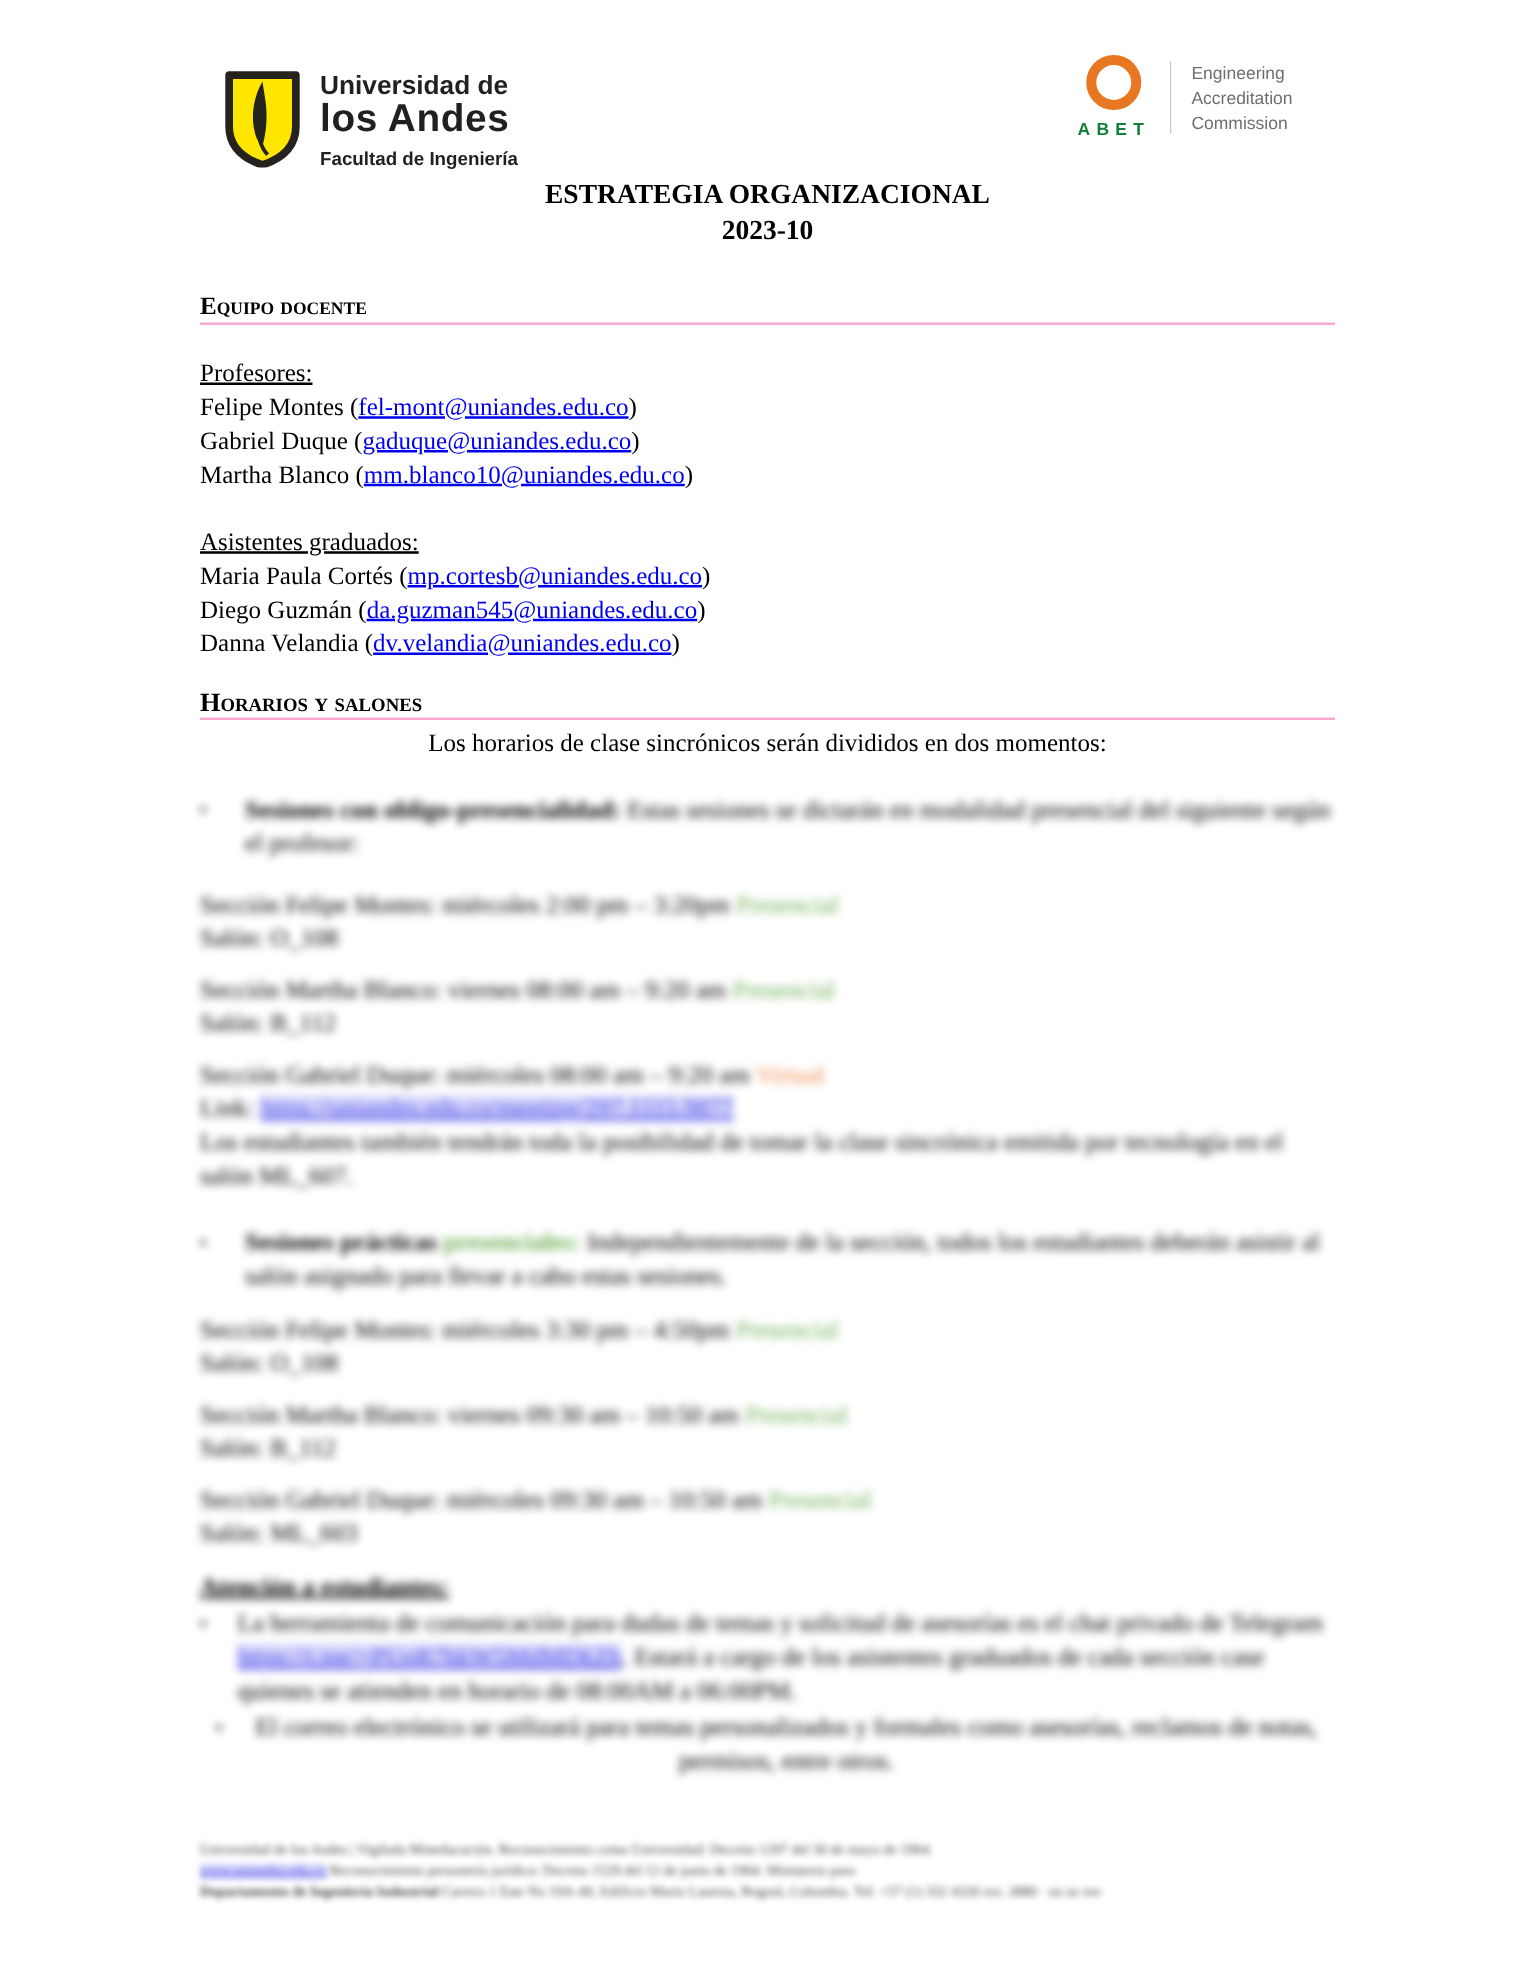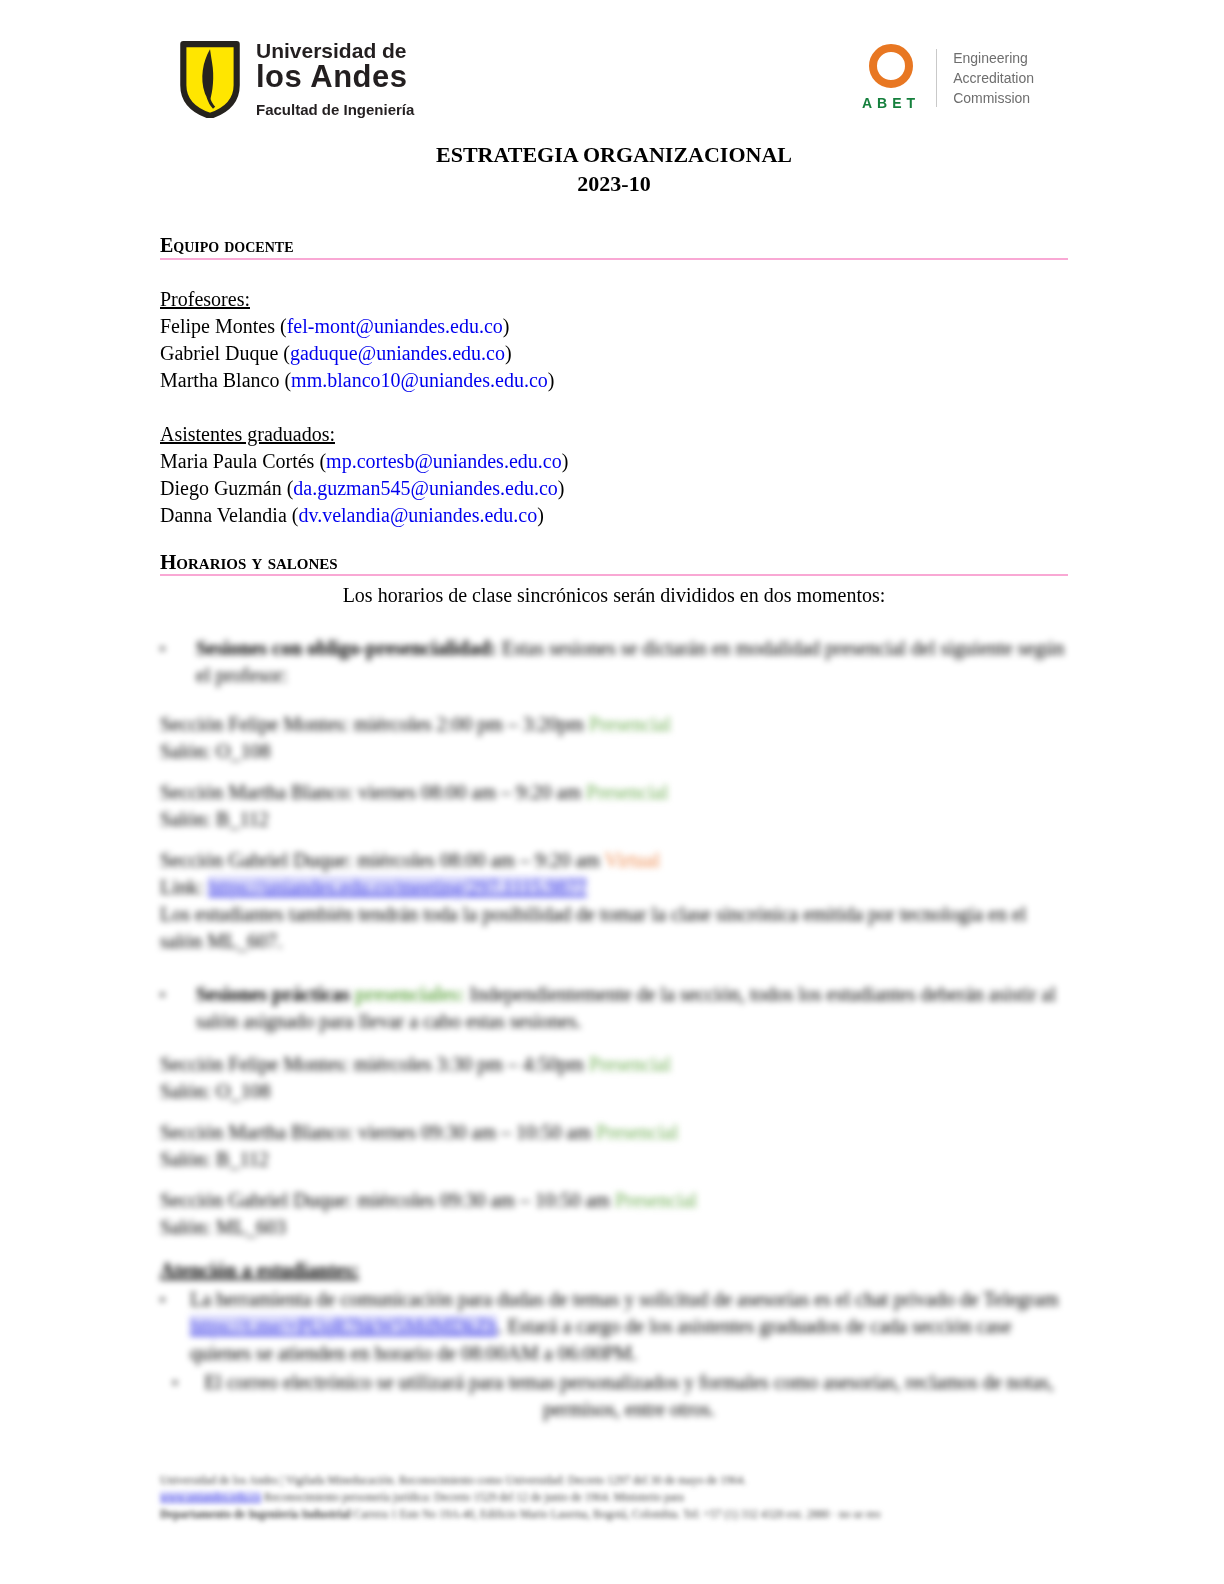--- a/index.html
+++ b/index.html
@@ -1,20 +1,20 @@
 <!DOCTYPE html>
 <html><head>
 <meta charset="utf-8">
 <style>
   html,body { margin:0; padding:0; background:#fff; }
   .page { position:relative; width:1224px; height:1584px; background:#ffffff; overflow:hidden;
           font-family:"Liberation Serif", serif; color:#000; }
 
   
-  .uni-logo { position:absolute; left:178px; top:40px; display:flex; gap:14px; align-items:flex-start; }
+  .uni-logo { position:absolute; left:178px; top:56px; display:flex; gap:14px; align-items:center; }
   .logo-text { font-family:"Liberation Sans", sans-serif; color:#231f20; }
   .logo-l1 { font-size:21px; font-weight:bold; line-height:22px; }
   .logo-l2 { font-size:31px; font-weight:bold; line-height:30px; letter-spacing:0.5px; }
   .logo-l3 { font-size:15px; font-weight:bold; line-height:18px; margin-top:9px; }
 
   .abet { position:absolute; left:862px; top:44px; display:flex; align-items:center; gap:16px;
           font-family:"Liberation Sans", sans-serif; }
   .abet-badge { text-align:center; }
   .abet-ring { width:28px; height:28px; border:8px solid #E87722; border-radius:50%; margin:0 auto; }
   .abet-name { margin-top:7px; font-size:14px; font-weight:bold; letter-spacing:5px; color:#15803d; }
@@ -29,21 +29,21 @@
   .sec-head.eq { margin-top:36px; font-size:20px; line-height:22px; padding-bottom:2px; }
   .sec-head.hor { margin-top:24px; font-size:21px; line-height:18px; padding-bottom:3px; }
 
   .body-text { font-size:20px; line-height:27px; }
   .u { text-decoration:underline; }
   .b { font-weight:bold; }
   .mt26 { margin-top:26px; } .mt27 { margin-top:27px; } .mt22 { margin-top:22px; }
   .mt14 { margin-top:14px; } .mt16 { margin-top:16px; } .mt18 { margin-top:18px; }
   .mt6 { margin-top:6px;text-align:center; }
 
-  .link { color:#0000EE; cursor:pointer; }
+  .link { color:#0000EE; text-decoration:underline; cursor:pointer; }
 
   
   .blur  { filter:blur(3.4px); }
   .blur-sm { filter:blur(2.4px); }
   .green { color:#6fae54; }
   .orange { color:#ed8a4e; }
   .hl-link { color:#4a4ae8; background:rgba(110,110,240,0.28); text-decoration:underline; cursor:pointer; }
 
   .bullet-row { display:flex; margin-top:26px; }
   .bullet-row .marker { width:36px; flex:0 0 36px; font-size:14px; line-height:27px; }

